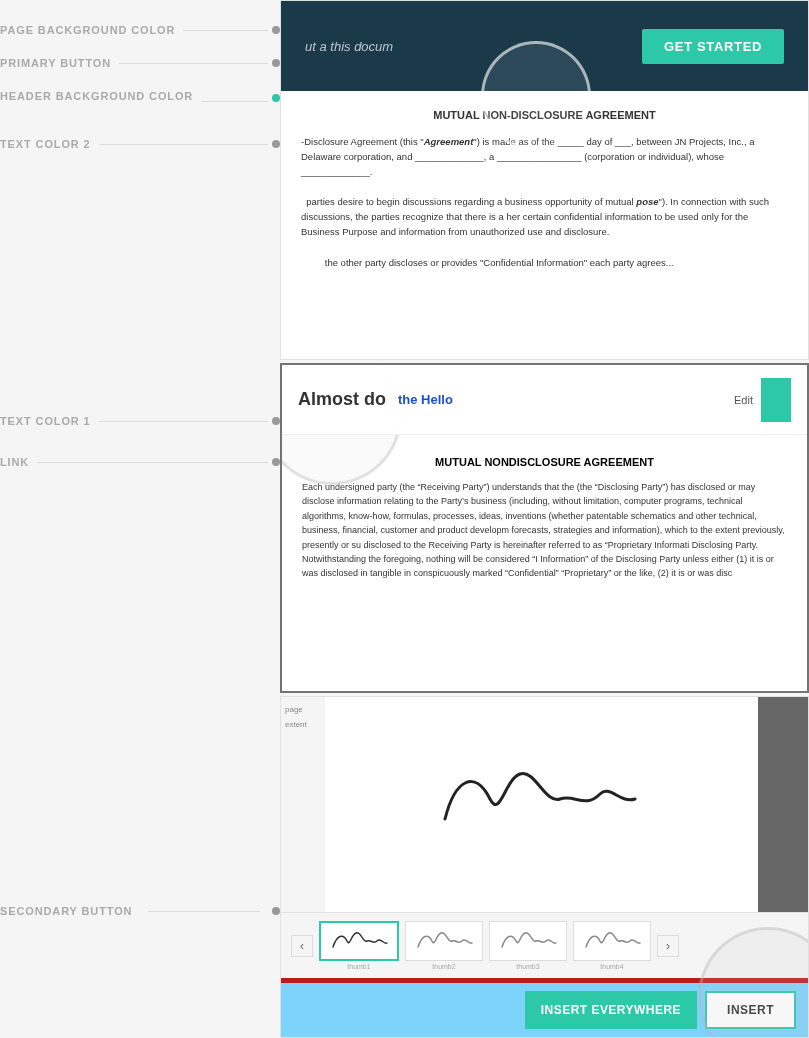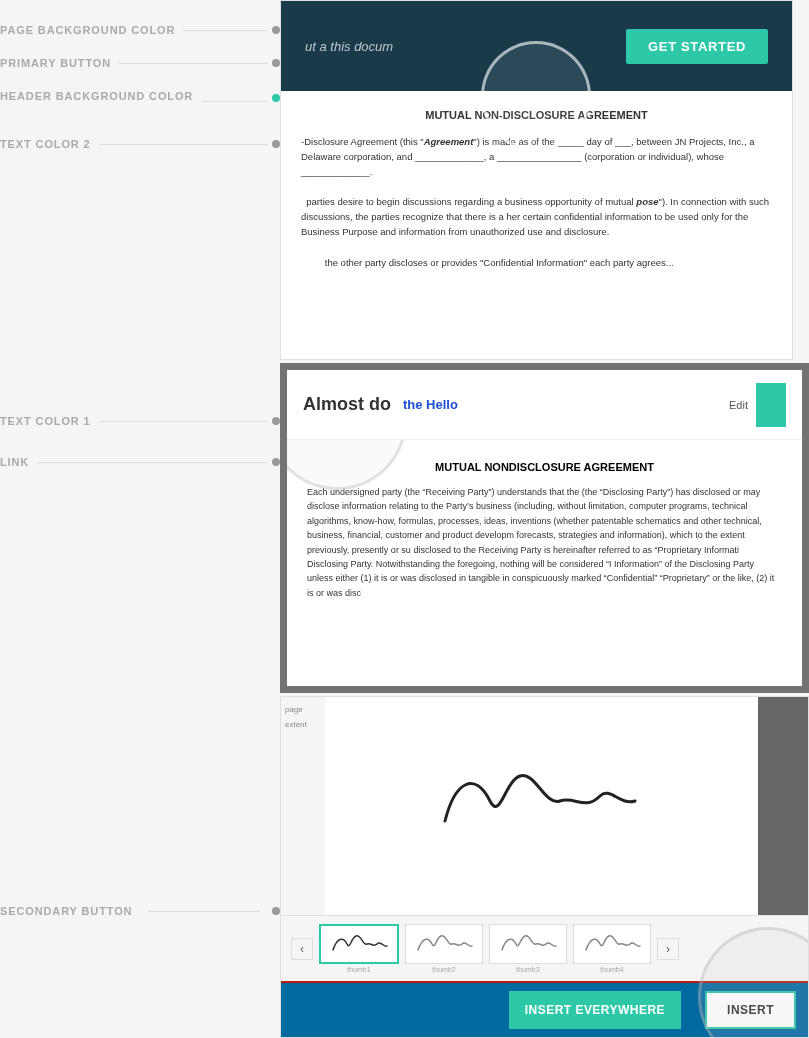--- a/index.html
+++ b/index.html
@@ -51,21 +51,21 @@
       top: 0;
       right: 0;
       bottom: 0;
     }
 
     
     .panel-1 {
       position: absolute;
       top: 0;
       left: 0;
-      right: 16px;
+      right: 0;
       height: 360px;
       background: #fff;
       border: 1px solid #e0e0e0;
       overflow: hidden;
     }
 
     .doc-header {
       background: #1a3a4a;
       padding: 20px 24px;
       display: flex;
@@ -133,21 +133,21 @@
     }
 
     
     .panel-2 {
       position: absolute;
       top: 363px;
       left: 0;
       right: 0;
       height: 330px;
       background: #fff;
-      border: 7px solid #737373;
+      border: 2px solid #737373;
       overflow: hidden;
     }
 
     .almost-done-overlay {
       position: absolute;
       top: 0;
       left: 0;
       right: 0;
       height: 70px;
       background: rgba(255,255,255,0.95);
@@ -321,23 +321,23 @@
 
     .sig-thumb-wrapper {
       display: flex;
       flex-direction: column;
     }
 
     .bottom-buttons {
       display: flex;
       justify-content: flex-end;
       padding: 8px 12px;
-      background: #0369a1;
-      border-top: 2px solid #b91c1c;
-      gap: 24px;
+      background: #7dd3fc;
+      border-top: 5px solid #b91c1c;
+      gap: 8px;
     }
 
     .insert-everywhere-btn {
       background: #2dc8a8;
       color: #fff;
       border: none;
       padding: 10px 16px;
       font-size: 12px;
       font-weight: bold;
       text-transform: uppercase;

